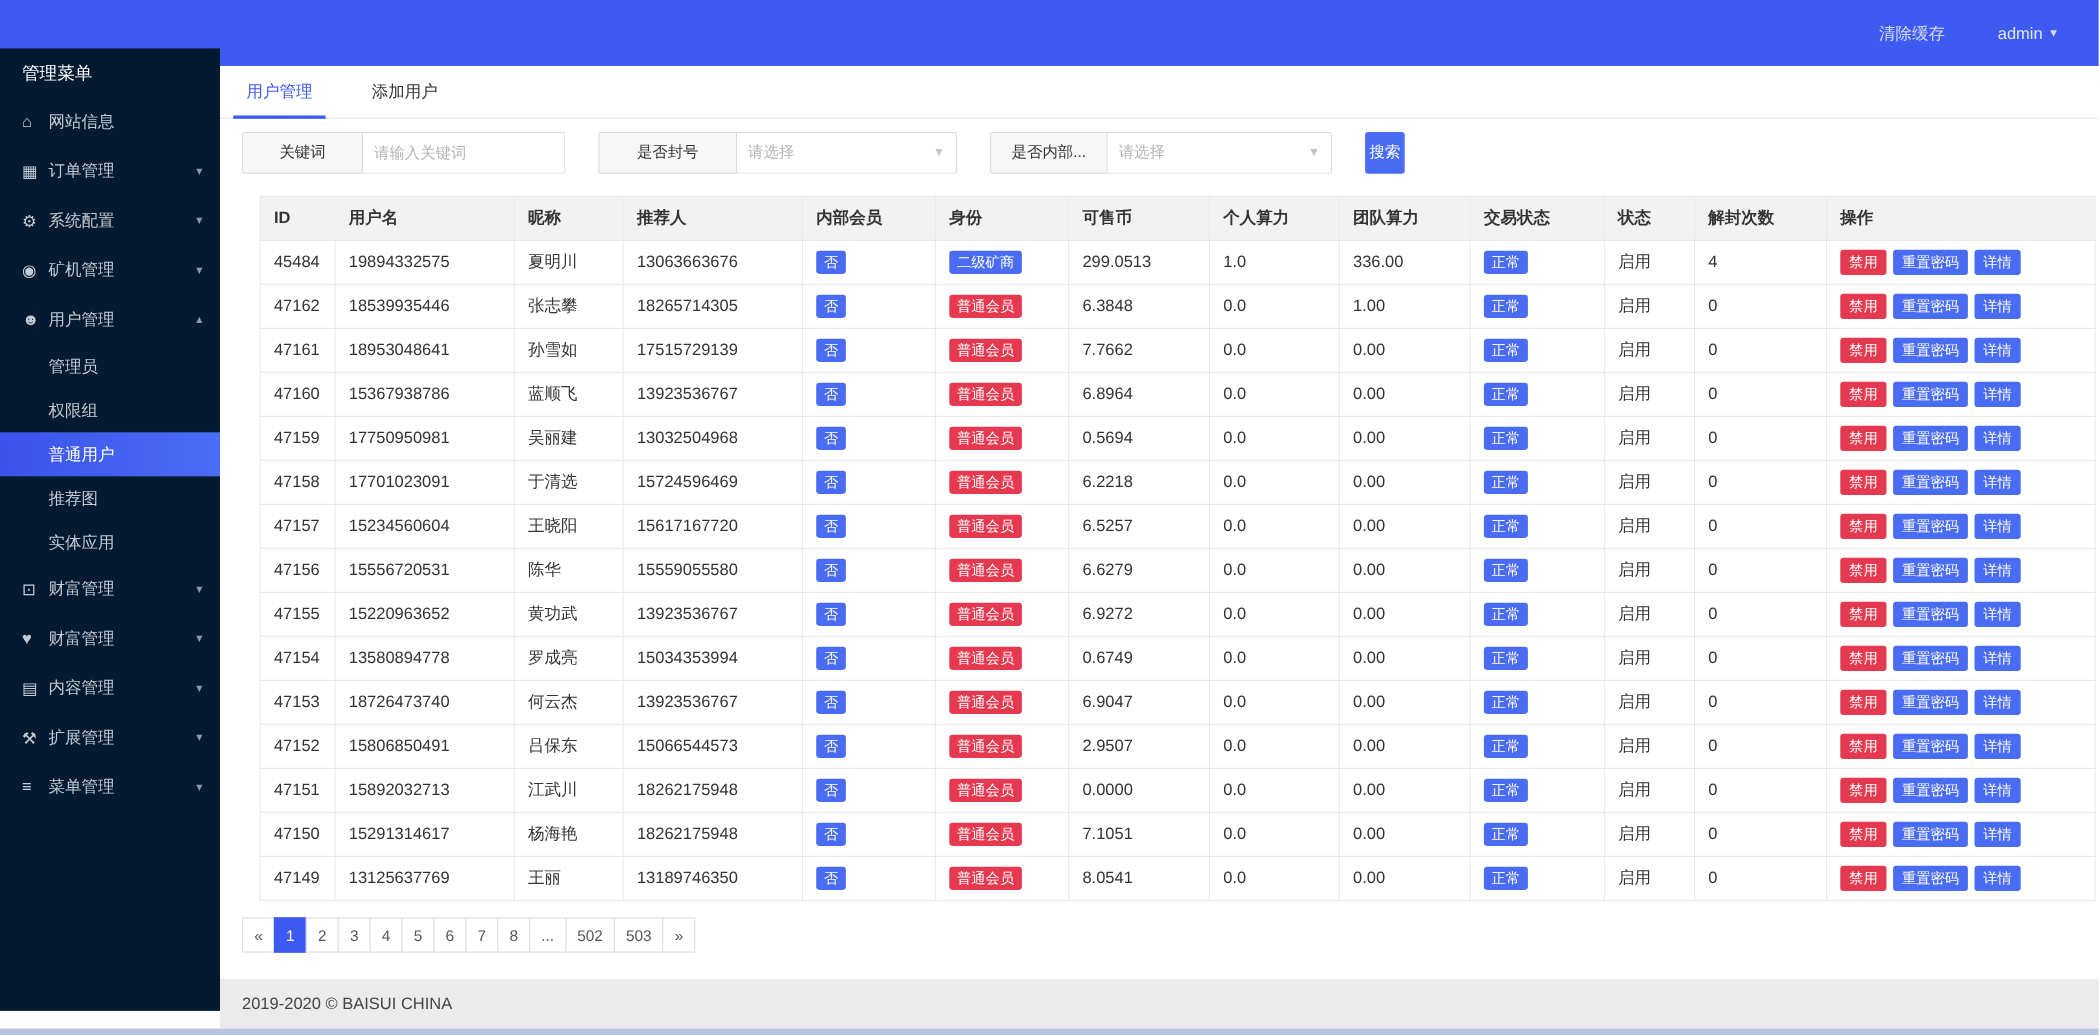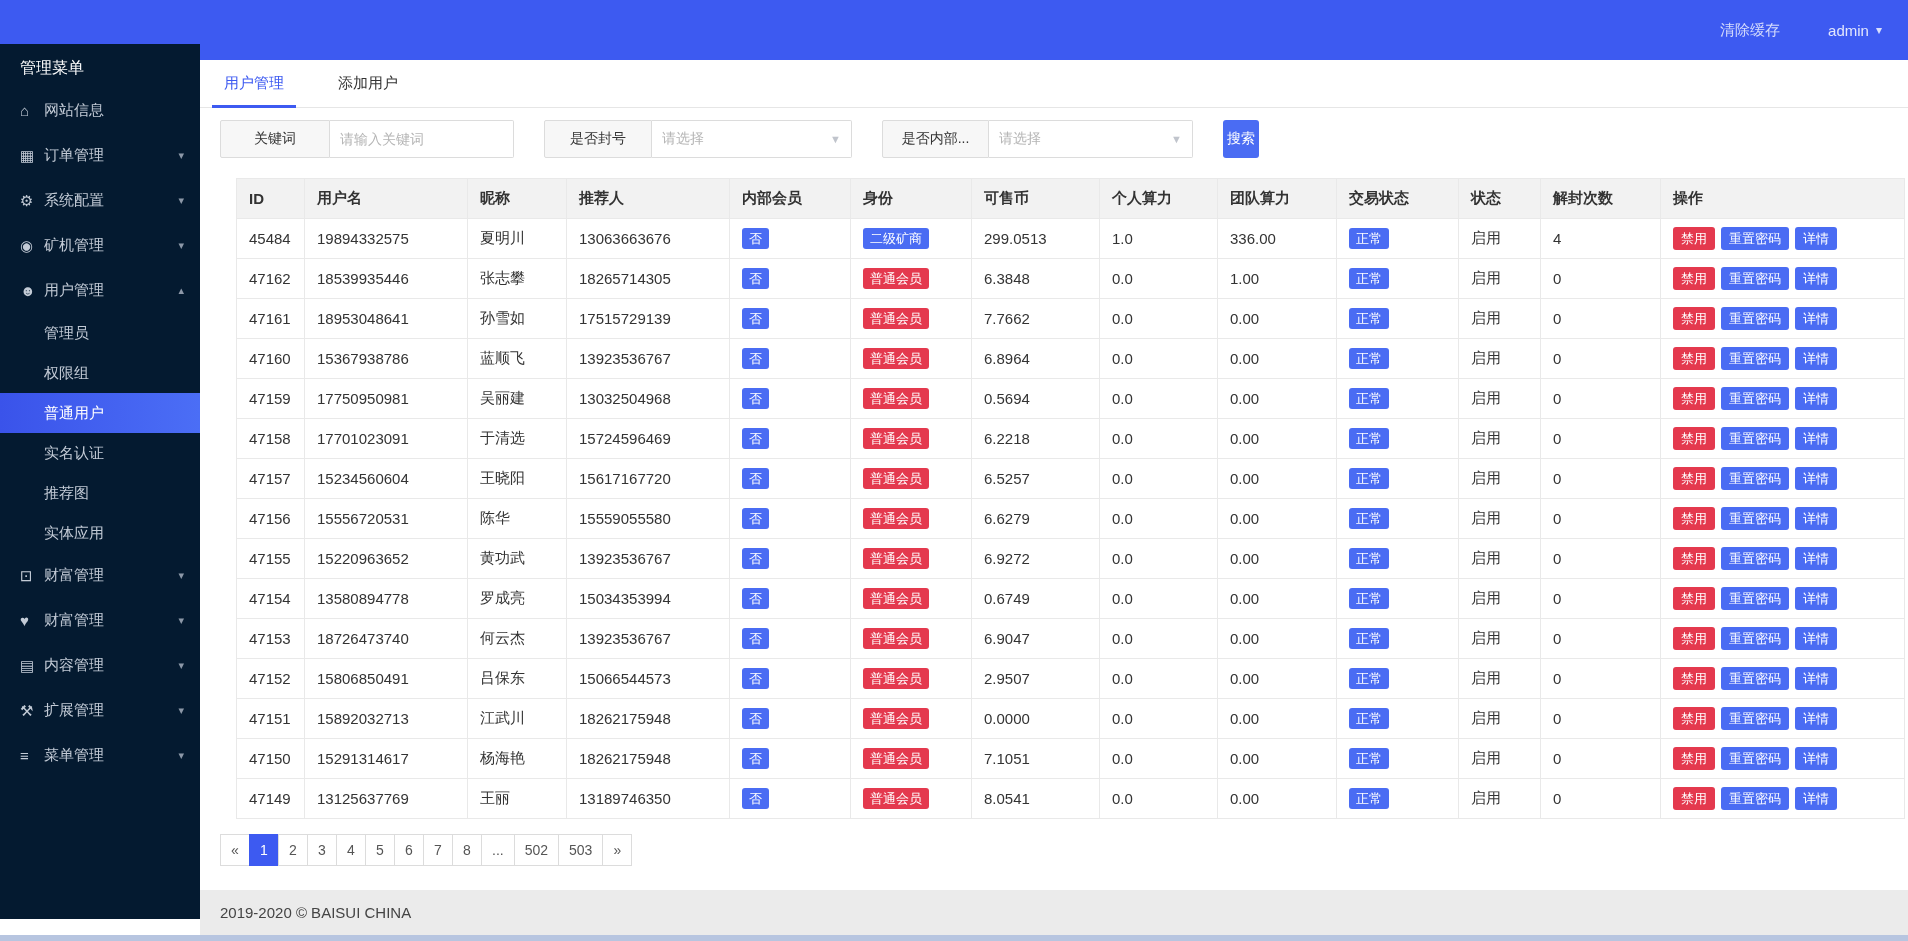--- a/index.html
+++ b/index.html
@@ -2,21 +2,21 @@
 <html><head>
 <meta charset="utf-8">
 <style>
   * { box-sizing: border-box; margin: 0; padding: 0; }
   html,body { width:1908px; height:941px; }
   body {
     font-family: "Liberation Sans", "DejaVu Sans", sans-serif;
     background:#ffffff; color:#333; overflow:hidden; position:relative;
   }
   
-  .topbar { position:absolute; left:0; top:0; width:1908px; height:60px; background:#3d5af1; display:flex; align-items:center; justify-content:flex-end; padding-right:26px; }
+  .topbar { position:absolute; left:0; top:0; width:1908px; height:60px; background:#3d5af1; display:flex; align-items:center; justify-content:flex-end; padding-right:38px; }
   .topbar-link { color:rgba(255,255,255,.78); font-size:15px; margin-right:48px; cursor:pointer; }
   .topbar-user { color:rgba(255,255,255,.85); font-size:15px; cursor:pointer; display:flex; align-items:center; gap:7px; }
   .topbar-user .caret { font-size:12px; color:rgba(255,255,255,.8); }
   
   .sidebar { position:absolute; left:0; top:44px; width:200px; height:875px; background:#041a30; }
   .sidebar-title { height:44px; line-height:48px; padding-left:20px; color:#ffffff; font-size:16px; }
   .menu-item { height:45px; display:flex; align-items:center; padding:0 16px 0 20px; color:#c3cbd6; font-size:15px; cursor:pointer; }
   .menu-item .mi-icon { width:24px; font-size:15px; color:#c3cbd6; flex:none; }
   .menu-item .mi-label { flex:1; }
   .menu-item .mi-arrow { font-size:11px; color:#8d98a8; }
@@ -94,21 +94,20 @@
         <span class="mi-arrow">▾</span>
       </div>
       <div class="menu-item">
         <span class="mi-icon">☻</span>
         <span class="mi-label">用户管理</span>
         <span class="mi-arrow">▴</span>
       </div>
       <div class="sub-item">管理员</div>
       <div class="sub-item">权限组</div>
       <div class="sub-item active">普通用户</div>
-      <div class="sub-item">实名认证</div>
       <div class="sub-item">推荐图</div>
       <div class="sub-item">实体应用</div>
       <div class="menu-item">
         <span class="mi-icon">⊡</span>
         <span class="mi-label">财富管理</span>
         <span class="mi-arrow">▾</span>
       </div>
       <div class="menu-item">
         <span class="mi-icon">♥</span>
         <span class="mi-label">财富管理</span>
@@ -144,21 +143,21 @@
   </div>
 
   <div class="filter-bar">
     <div class="filter-group">
       <div class="filter-label" style="width:110px">关键词</div>
       <div class="filter-input" style="width:184px">
         <input type="text" placeholder="请输入关键词" style="">
       </div>
     </div>
     <div class="filter-group">
-      <div class="filter-label" style="width:108px">是否封号</div>
+      <div class="filter-label" style="width:126px">是否封号</div>
       <div class="filter-select" style="width:200px">
         <span class="placeholder">请选择</span>
         <span class="select-caret">▼</span>
       </div>
     </div>
     <div class="filter-group">
       <div class="filter-label" style="width:107px">是否内部...</div>
       <div class="filter-select" style="width:204px">
         <span class="placeholder">请选择</span>
         <span class="select-caret">▼</span>

